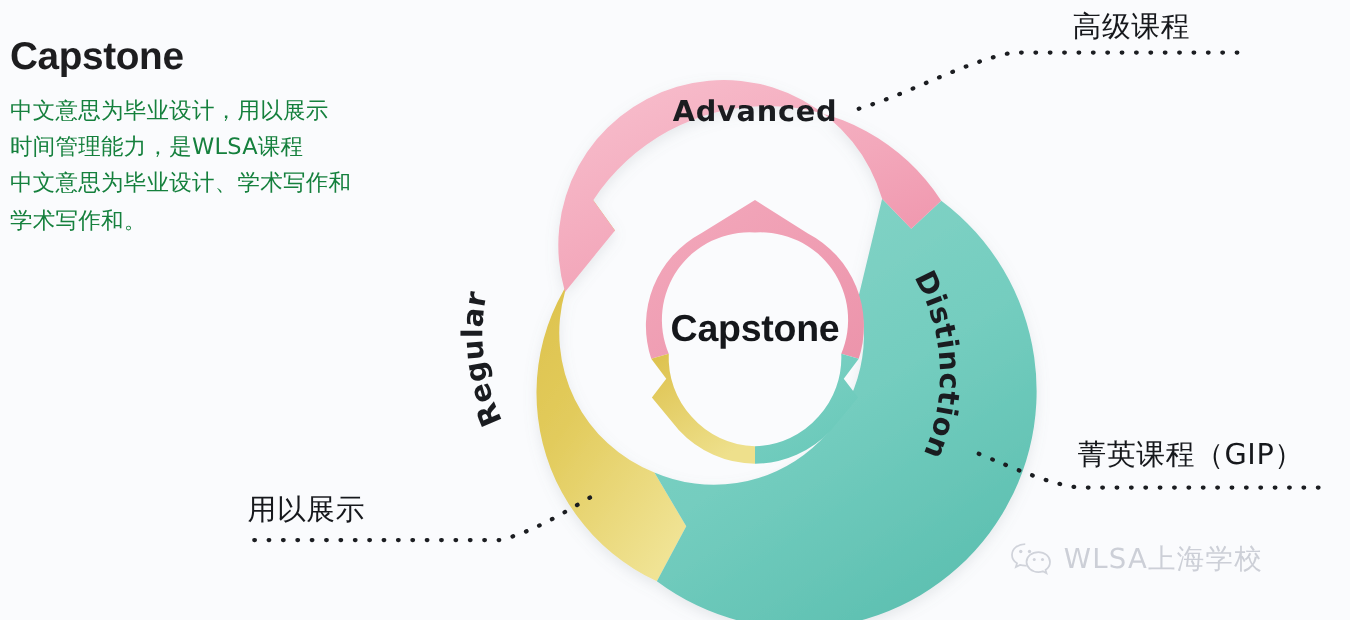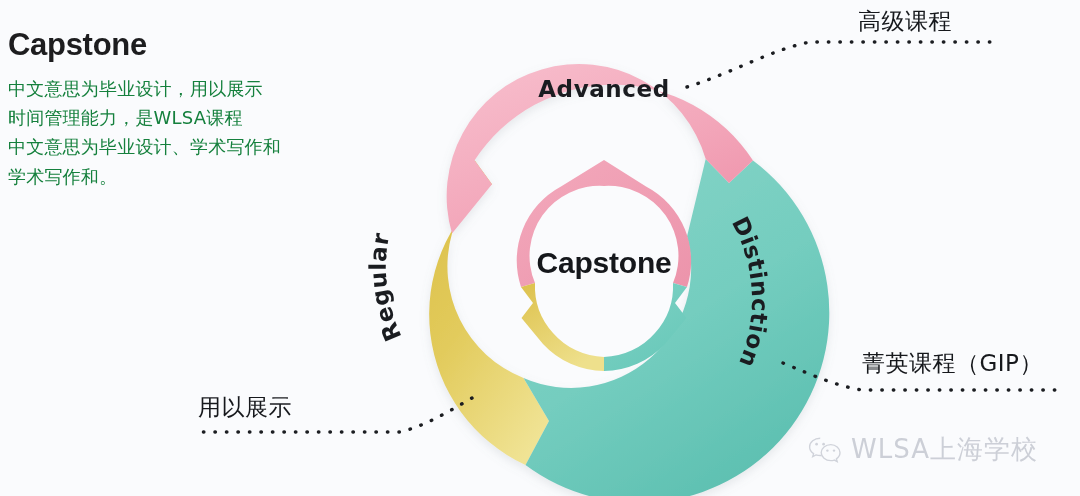--- a/index.html
+++ b/index.html
@@ -91,21 +91,21 @@
   .watermark {
     position: absolute;
     left: 808px;
     top: 432px;
     display: flex;
     align-items: center;
     gap: 9px;
     opacity: 0.92;
   }
   .watermark-text {
-    font-size: 26px;
+    font-size: 22px;
     color: #c9ccd4;
     letter-spacing: 1px;
     font-family: "DejaVu Sans", "Liberation Sans", sans-serif;
     white-space: nowrap;
   }
 </style>
 </head>
 <body>
 
 <div id="stage">

